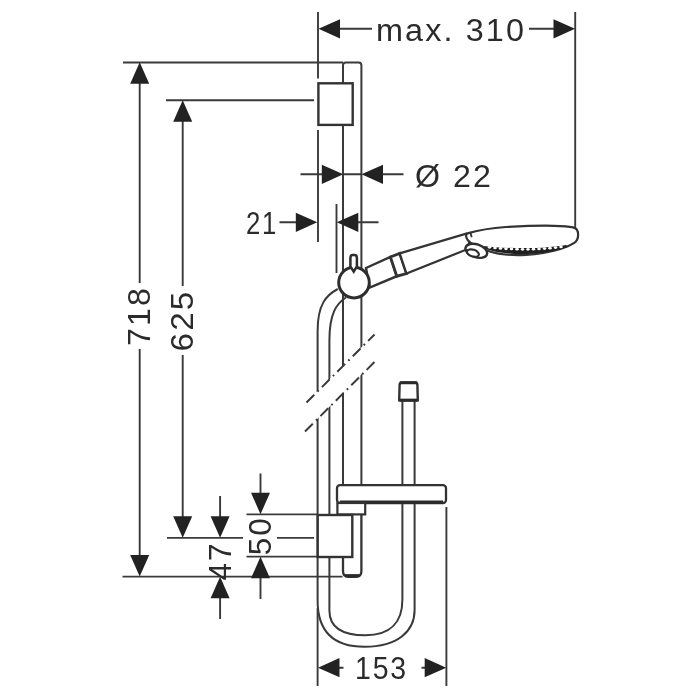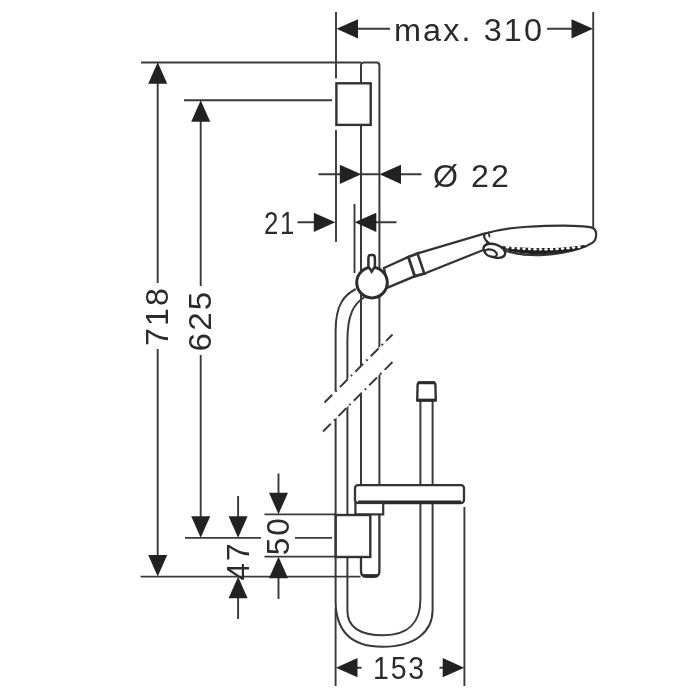--- a/index.html
+++ b/index.html
@@ -1,16 +1,16 @@
 <!DOCTYPE html>
 <html><head>
 <meta charset="utf-8">
 <style>
   html,body{margin:0;padding:0;background:#ffffff;}
-  .stage{width:616px;height:700px;position:relative;background:#ffffff;overflow:hidden;padding-left:18px;}
+  .stage{width:616px;height:700px;position:relative;background:#ffffff;overflow:hidden;}
   svg{display:block;}
   .dim{
     font-family:"Liberation Sans", sans-serif;
     font-size:31px;
     fill:#2b2b2b;
     letter-spacing:2px;
     dominant-baseline:central;
     text-anchor:middle;
   }
 </style>

